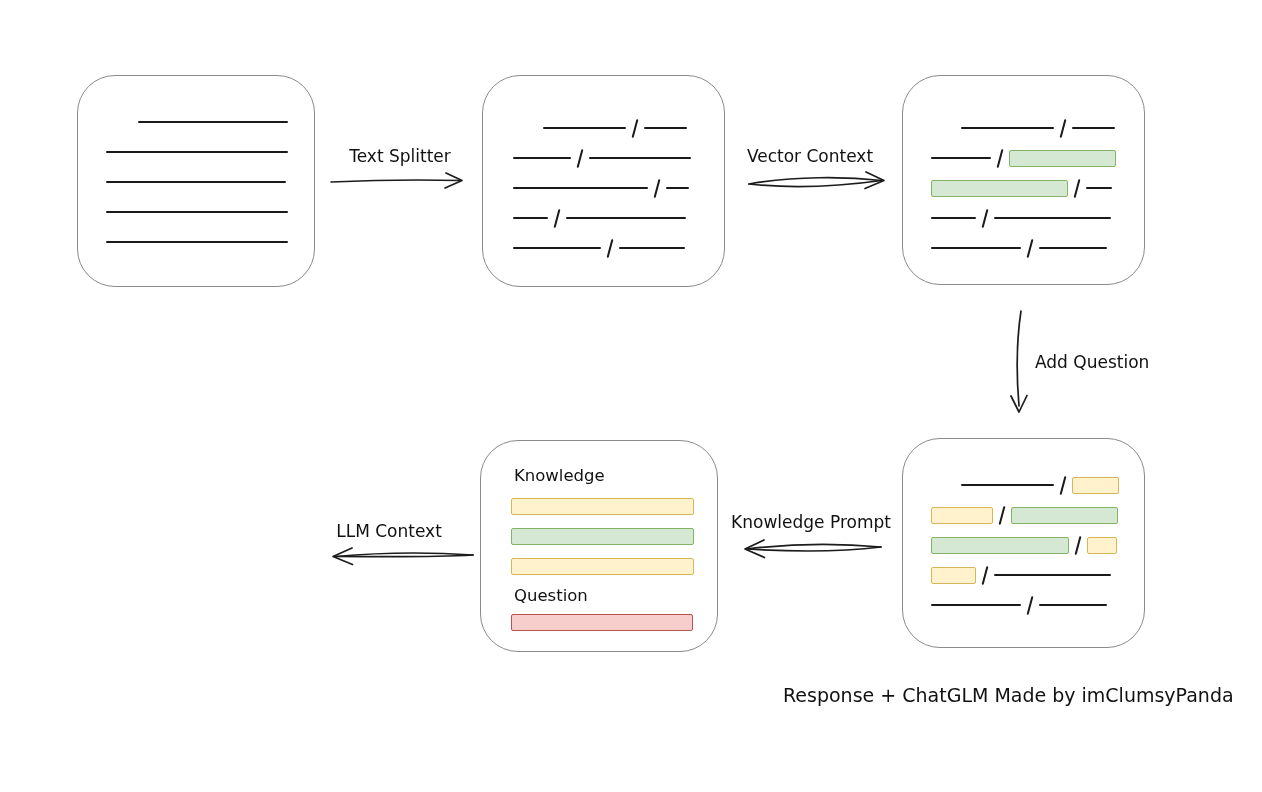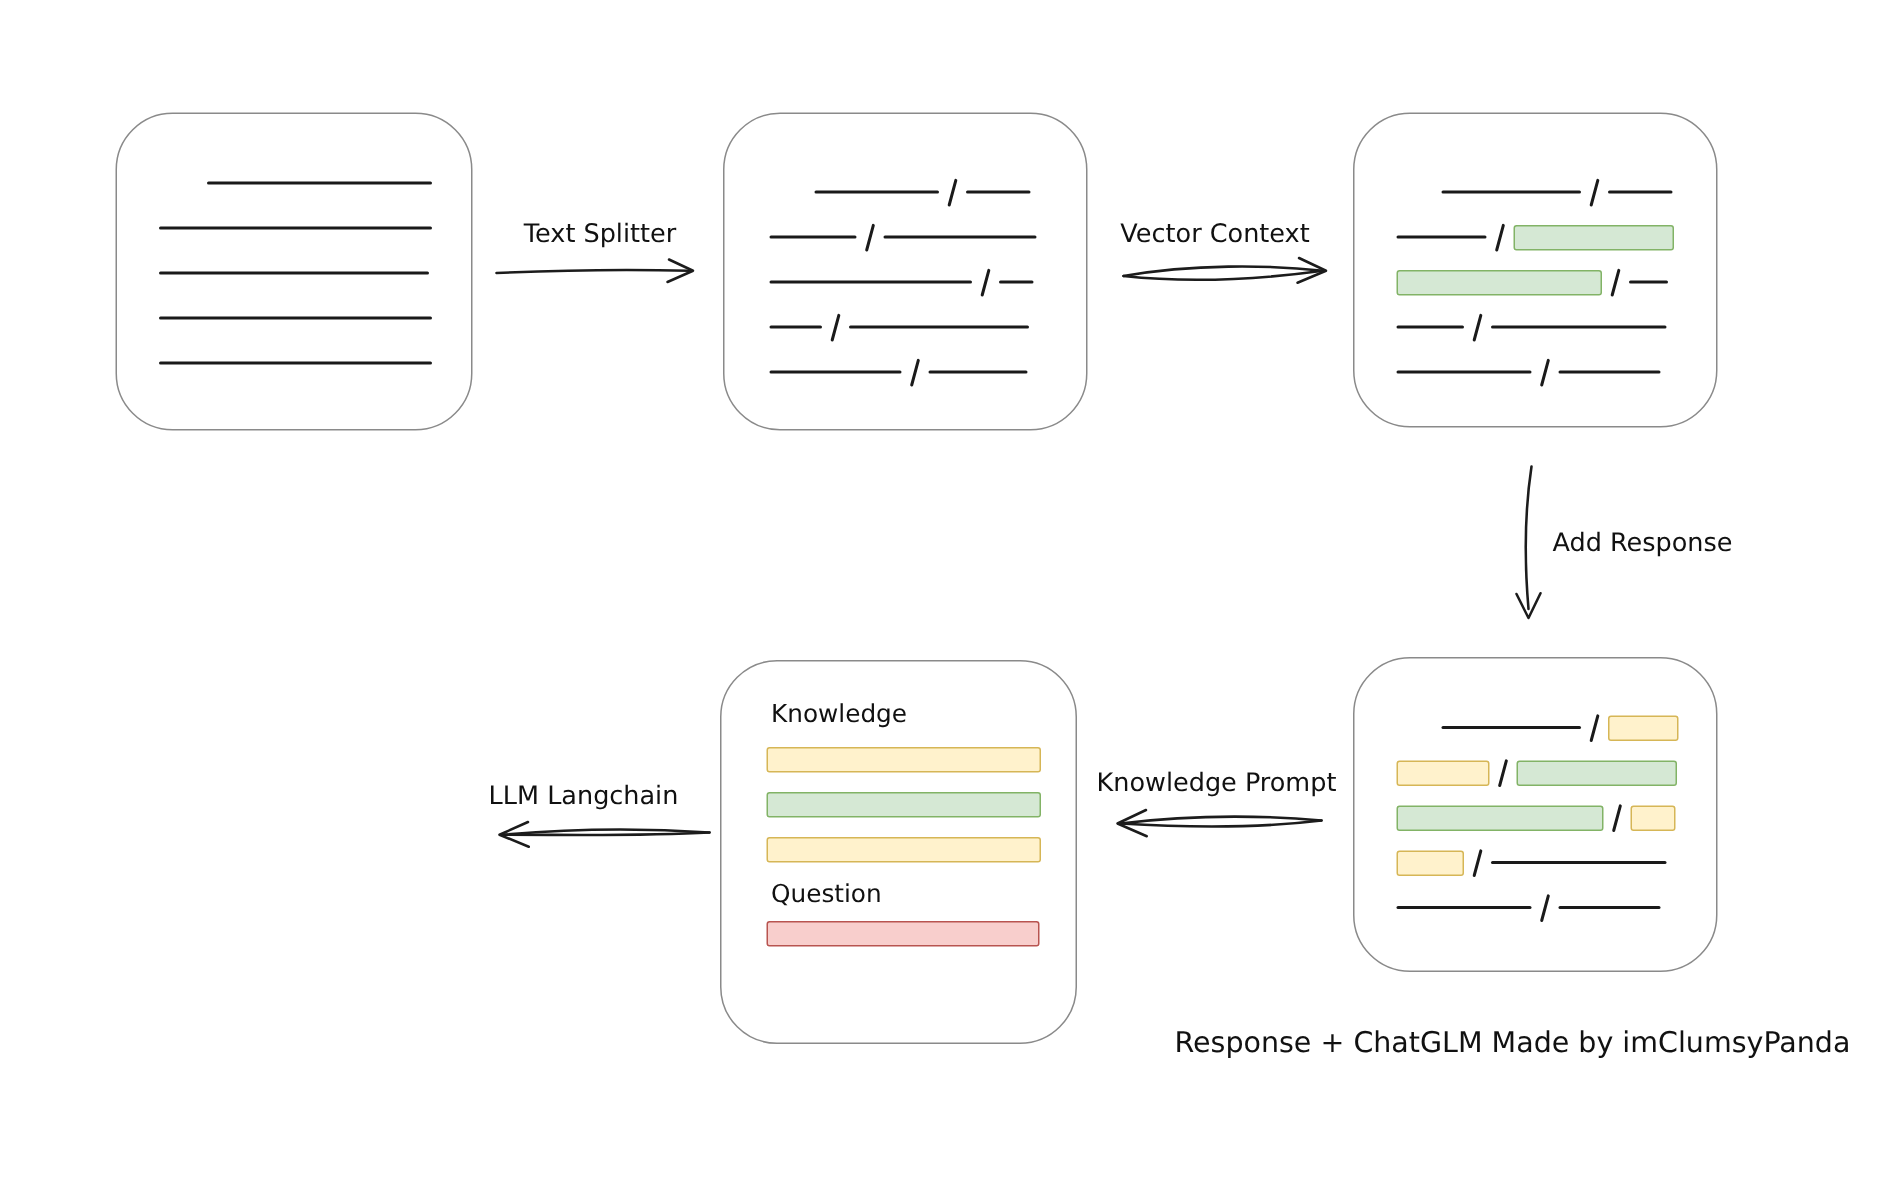--- a/index.html
+++ b/index.html
@@ -15,21 +15,21 @@
     overflow:hidden;
   }
   .chunkbox {
     position:absolute; box-sizing:border-box; background:#ffffff;
     border:1.4px solid var(--box-border); border-radius:38px;
   }
   #box-document { left:77px;  top:75px;  width:238px; height:212px; }
   #box-split    { left:482px; top:75px;  width:243px; height:212px; }
   #box-search   { left:902px; top:75px;  width:243px; height:210px; }
   #box-context  { left:902px; top:438px; width:243px; height:210px; }
-  #box-prompt   { left:480px; top:440px; width:238px; height:256px; }
+  #box-prompt   { left:480px; top:440px; width:238px; height:212px; }
   #box-answer   { left:75px;  top:442px; width:242px; height:210px; }
 
   #box-document .content { padding:31px 0 0 28px; }
   #box-split    .content { padding:37px 0 0 30px; }
   #box-search   .content { padding:37px 0 0 28px; }
   #box-context  .content { padding:31px 0 0 28px; }
   #box-prompt   .content { padding:24px 0 0 30px; }
   #box-answer   .content { padding:22px 0 0 28px; }
 
   .row { display:flex; align-items:center; height:30px; }
@@ -221,19 +221,19 @@
           <div class="row">
             <div class="seg-chunk chunk-red" style="width: 182px;"></div>
           </div>
         </div>
     </div>
   </div>
 
 
   <div class="arrow-label centered" id="label-text-splitter">Text Splitter</div>
   <div class="arrow-label centered" id="label-vector-search">Vector Context</div>
-  <div class="arrow-label" id="label-add-context">Add Response</div>
+  <div class="arrow-label" id="label-add-context">Add Question</div>
   <div class="arrow-label centered" id="label-generate-prompt">Knowledge Prompt</div>
-  <div class="arrow-label centered" id="label-llm-response">LLM Langchain</div>
+  <div class="arrow-label centered" id="label-llm-response">LLM Context</div>
 
   <div id="caption">Response + ChatGLM Made by imClumsyPanda</div>
 
 </div>
 
 </body></html>

